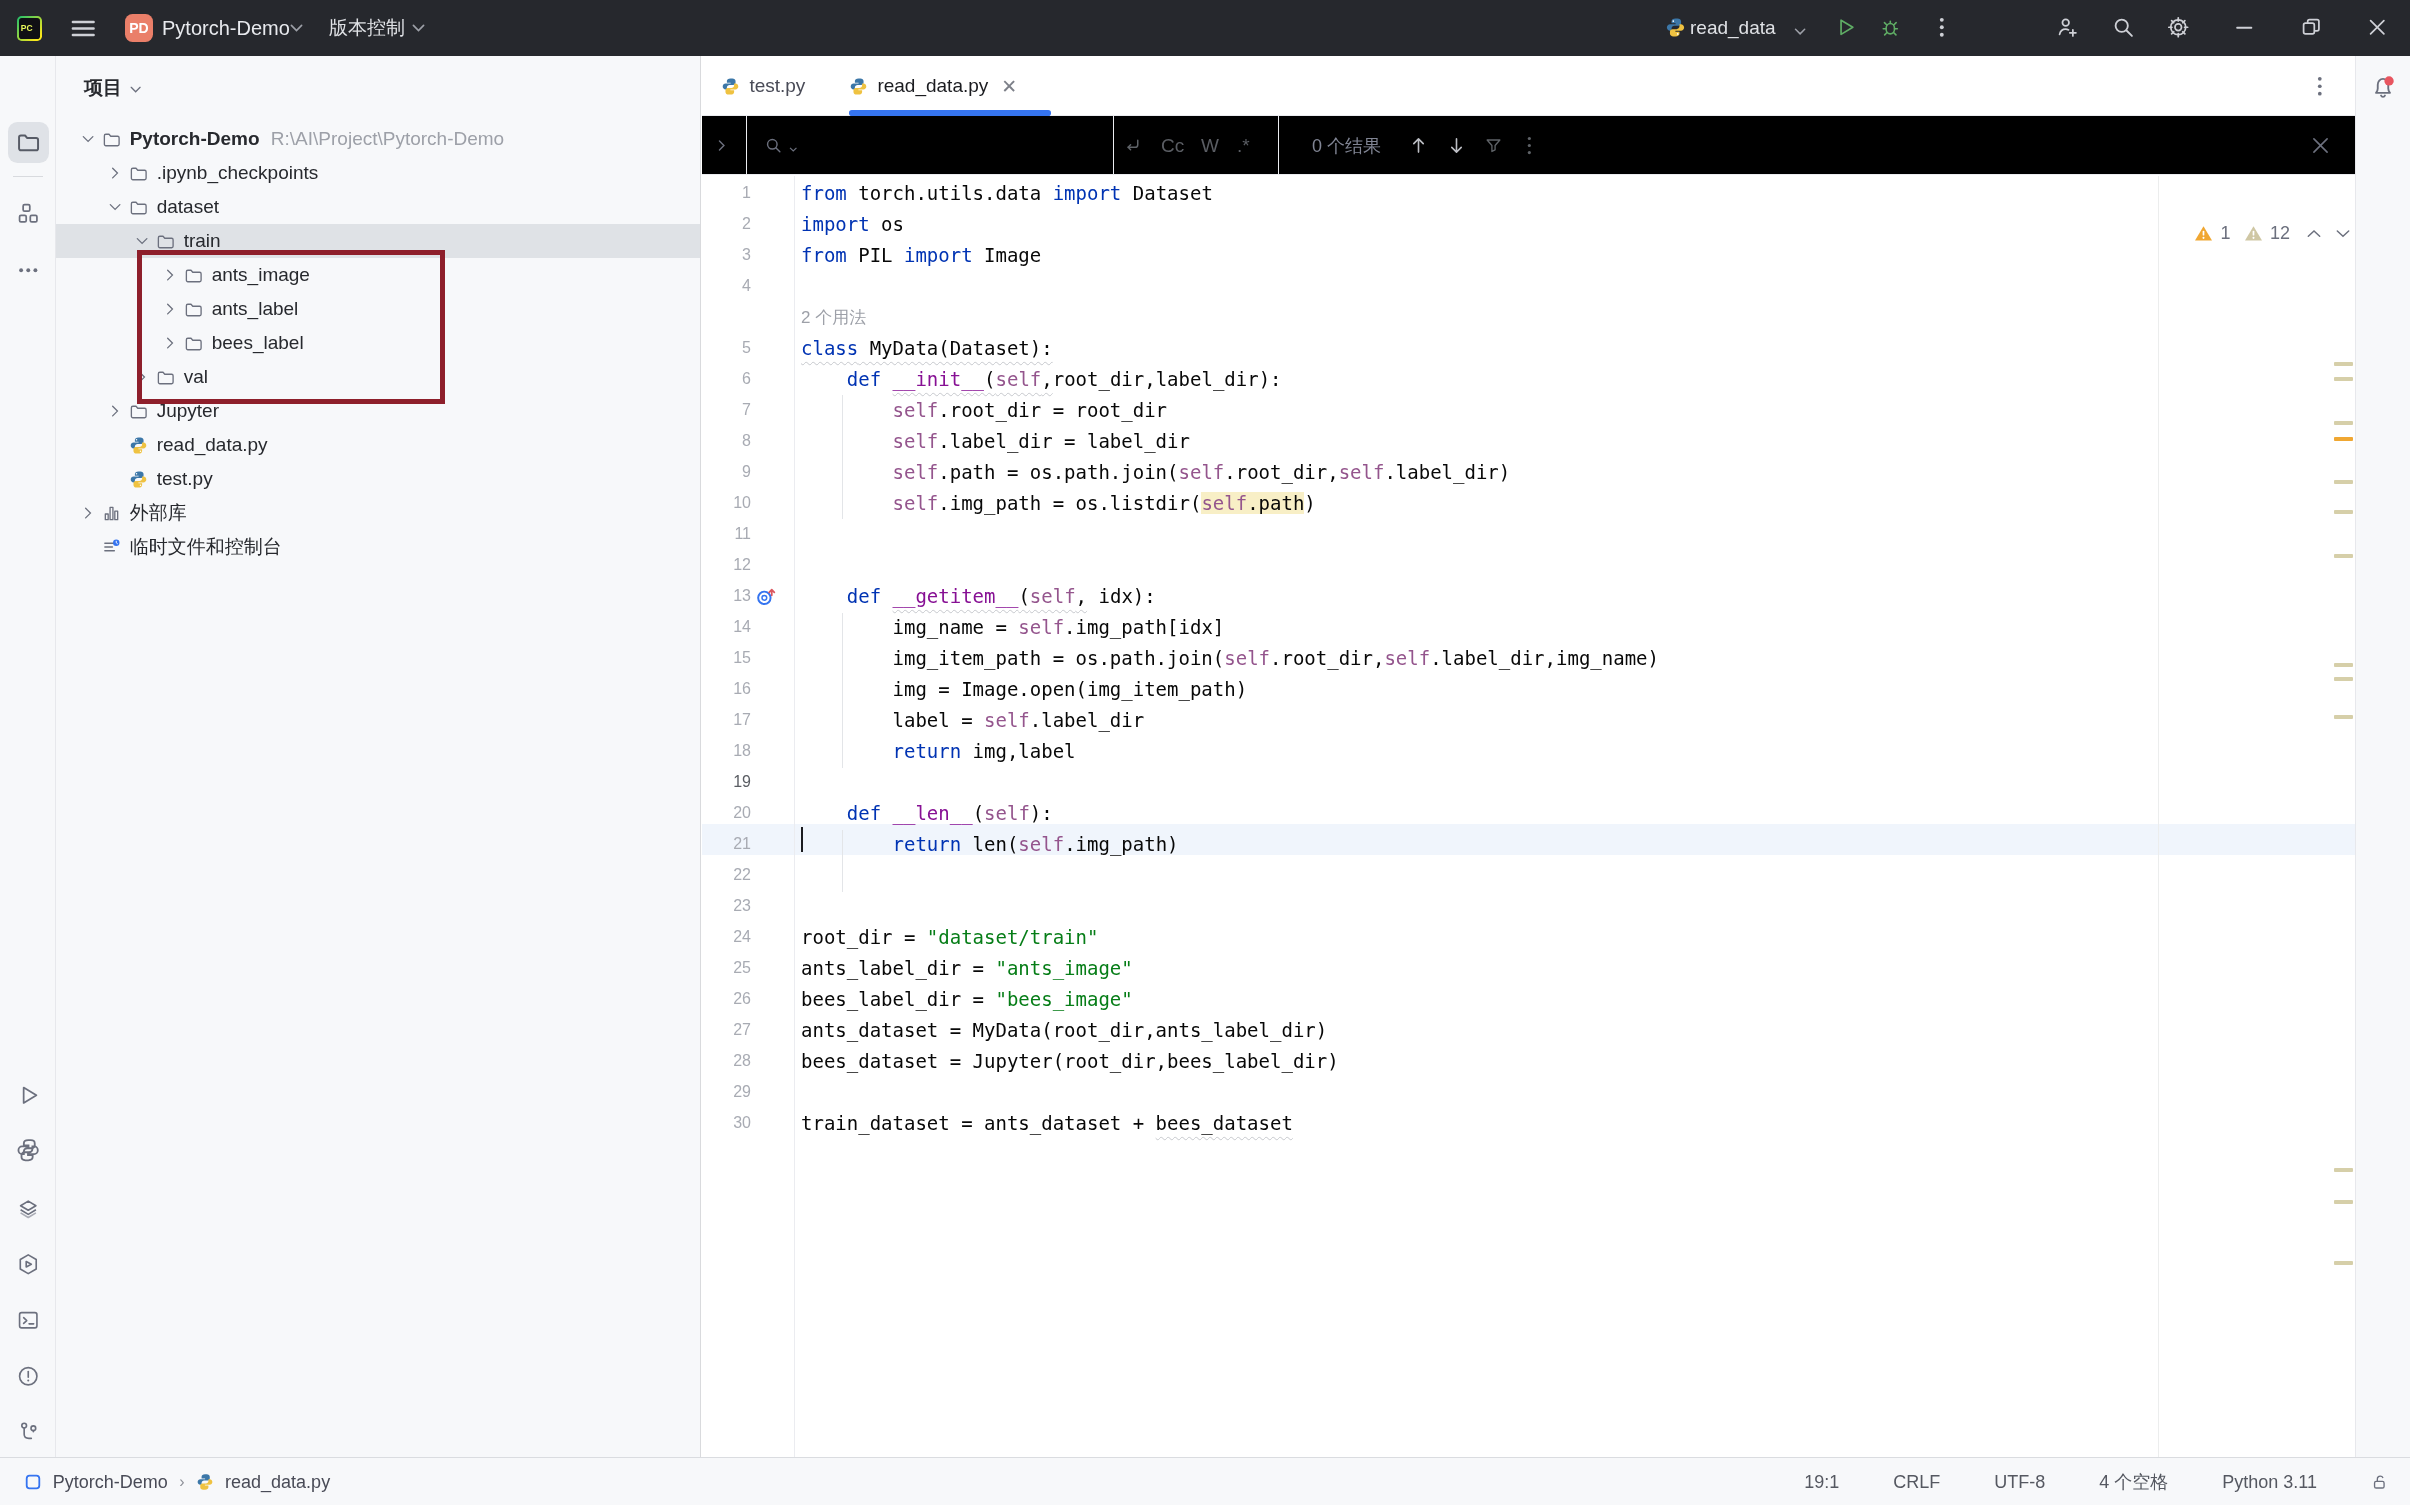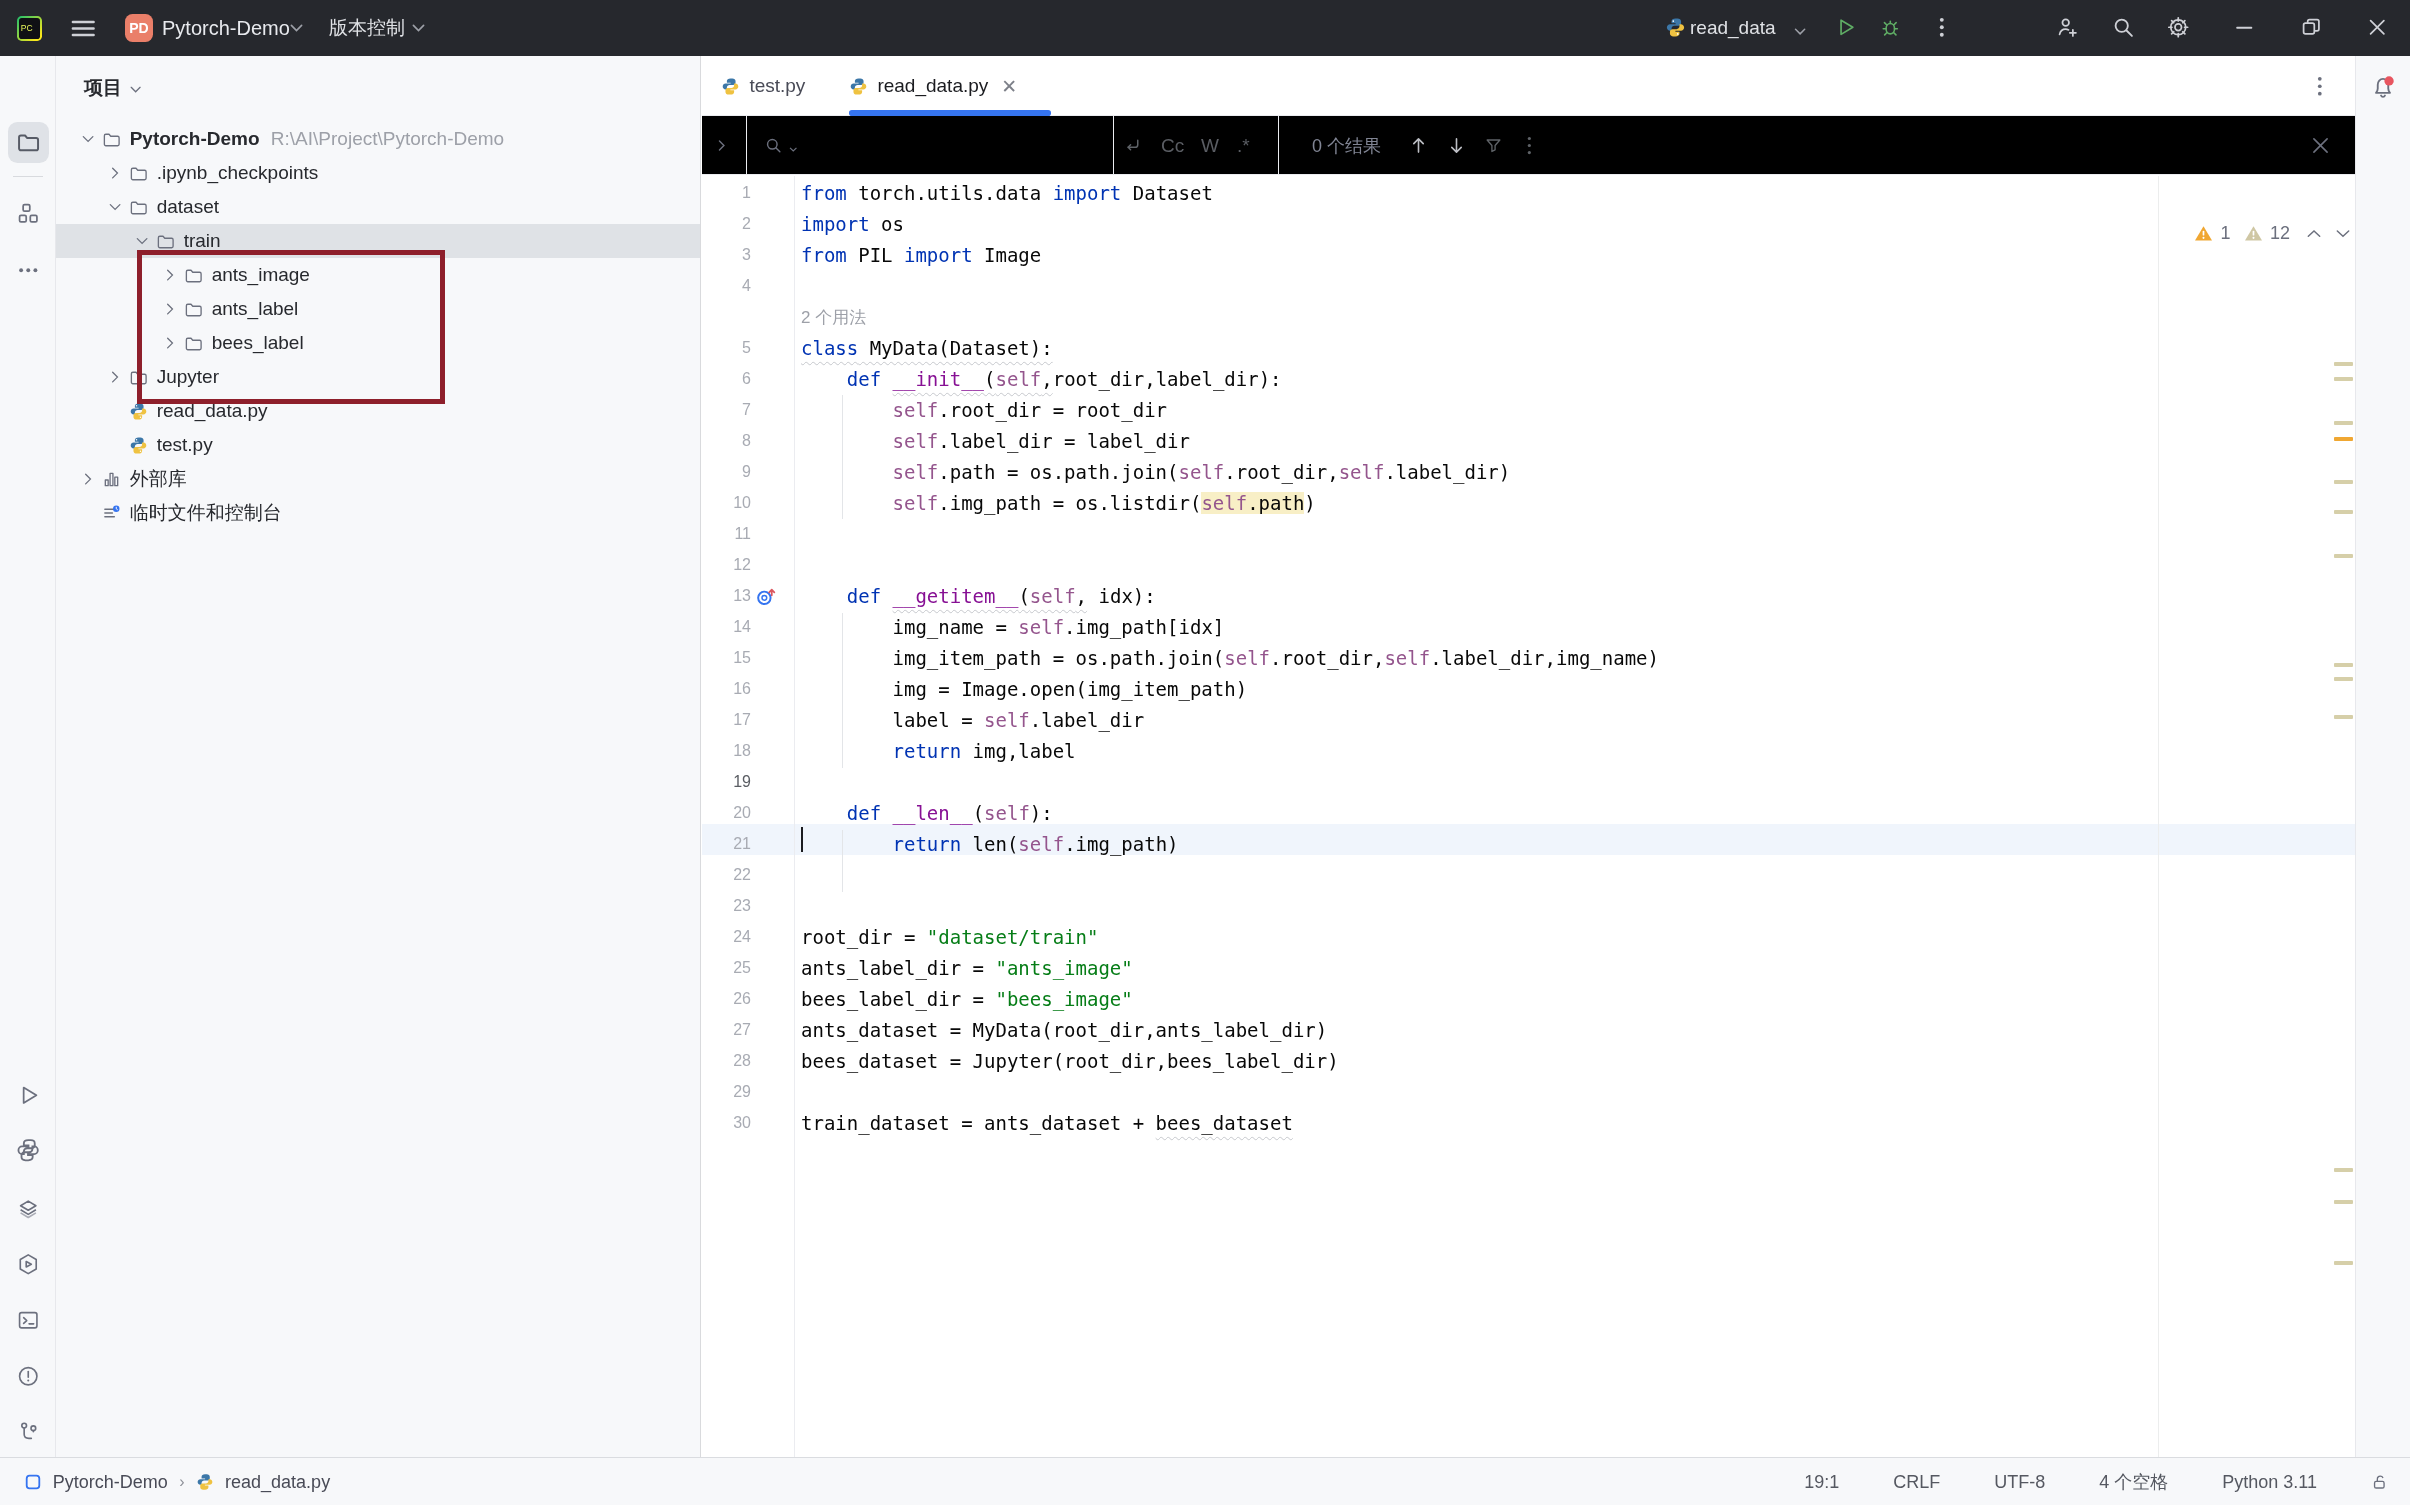--- a/index.html
+++ b/index.html
@@ -5,21 +5,21 @@
   html,body{margin:0;padding:0;background:#e9eaec;}
   #app{position:relative;width:2411px;height:1506px;background:#ffffff;overflow:hidden;
        font-family:"Liberation Sans",sans-serif;-webkit-font-smoothing:antialiased;}
   svg{display:block;}
 
   
   #titlebar{position:absolute;left:0;top:0;width:2411px;height:56px;background:#26282d;color:#dfe1e5;}
   #pc-logo{position:absolute;left:17px;top:16px;width:24.5px;height:24.5px;border-radius:4.7px;
            background:linear-gradient(135deg,#1bbf6e,#f8e71c 85%);padding:1.9px;box-sizing:border-box;}
   #pc-logo .inner{width:100%;height:100%;background:#101014;border-radius:2.8px;display:flex;align-items:center;justify-content:flex-start;}
-  #pc-logo .inner span{font-size:8.5px;font-weight:normal;color:#e7f65a;padding-left:1.9px;line-height:8.5px;}
+  #pc-logo .inner span{font-size:8.5px;font-weight:bold;color:#e7f65a;padding-left:1.9px;line-height:8.5px;}
   #burger{position:absolute;left:71px;top:19px;}
   #pd-chip{position:absolute;left:125px;top:14px;width:28px;height:28px;border-radius:7.5px;background:#ea7f69;
            display:flex;align-items:center;justify-content:center;font-size:14px;font-weight:bold;color:#fff;}
   #tb-project{position:absolute;left:162px;top:0;height:56px;display:flex;align-items:center;font-size:20px;color:#e8eaee;}
   #tb-proj-chev{position:absolute;left:290px;top:23.5px;}
   #tb-vcs{position:absolute;left:329px;top:0;height:56px;display:flex;align-items:center;font-size:19px;color:#dfe1e5;}
   #tb-vcs-chev{position:absolute;left:412px;top:23.5px;}
   .tb-ic{position:absolute;top:15px;width:25.4px;height:25.4px;display:flex;align-items:center;justify-content:center;}
   #tb-run-name{position:absolute;left:1690px;top:0;height:56px;display:flex;align-items:center;font-size:19px;color:#dfe1e5;}
 
@@ -367,20 +367,33 @@
             <svg width="8.5" height="12.2" viewBox="0 0 9 14">
               <path d="M1.5 1.5L7 7l-5.5 5.5" fill="none" stroke="#6c707e" stroke-width="1.5" stroke-linecap="round"></path>
             </svg>
           </span>
           <span class="tico">
             <svg width="21" height="19" viewBox="0 0 20 20">
               <path d="M2.5 6c0-.8.7-1.5 1.5-1.5h3.4l1.8 2.1h7.3c.8 0 1.5.7 1.5 1.5v7c0 .8-.7 1.5-1.5 1.5H4c-.8 0-1.5-.7-1.5-1.5z" fill="none" stroke="#6c707e" stroke-width="1.4" stroke-linejoin="round"></path>
             </svg>
           </span>
           <span class="tlabel">bees_label</span>
+        </div>
+        <div class="trow" style="padding-left: 75px;">
+          <span class="tchev">
+            <svg width="8.5" height="12.2" viewBox="0 0 9 14">
+              <path d="M1.5 1.5L7 7l-5.5 5.5" fill="none" stroke="#6c707e" stroke-width="1.5" stroke-linecap="round"></path>
+            </svg>
+          </span>
+          <span class="tico">
+            <svg width="21" height="19" viewBox="0 0 20 20">
+              <path d="M2.5 6c0-.8.7-1.5 1.5-1.5h3.4l1.8 2.1h7.3c.8 0 1.5.7 1.5 1.5v7c0 .8-.7 1.5-1.5 1.5H4c-.8 0-1.5-.7-1.5-1.5z" fill="none" stroke="#6c707e" stroke-width="1.4" stroke-linejoin="round"></path>
+            </svg>
+          </span>
+          <span class="tlabel">val</span>
         </div>
         <div class="trow" style="padding-left: 48px;">
           <span class="tchev">
             <svg width="8.5" height="12.2" viewBox="0 0 9 14">
               <path d="M1.5 1.5L7 7l-5.5 5.5" fill="none" stroke="#6c707e" stroke-width="1.5" stroke-linecap="round"></path>
             </svg>
           </span>
           <span class="tico">
             <svg width="21" height="19" viewBox="0 0 20 20">
               <path d="M2.5 6c0-.8.7-1.5 1.5-1.5h3.4l1.8 2.1h7.3c.8 0 1.5.7 1.5 1.5v7c0 .8-.7 1.5-1.5 1.5H4c-.8 0-1.5-.7-1.5-1.5z" fill="none" stroke="#6c707e" stroke-width="1.4" stroke-linejoin="round"></path>

